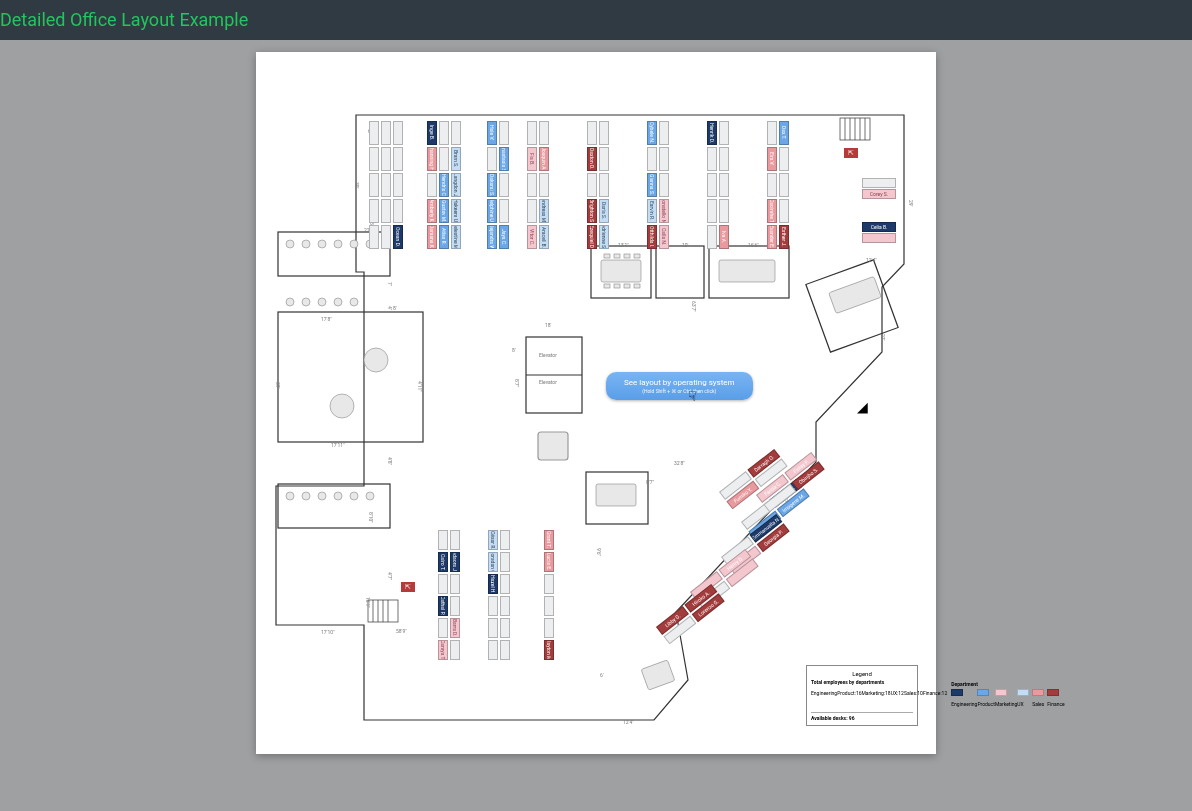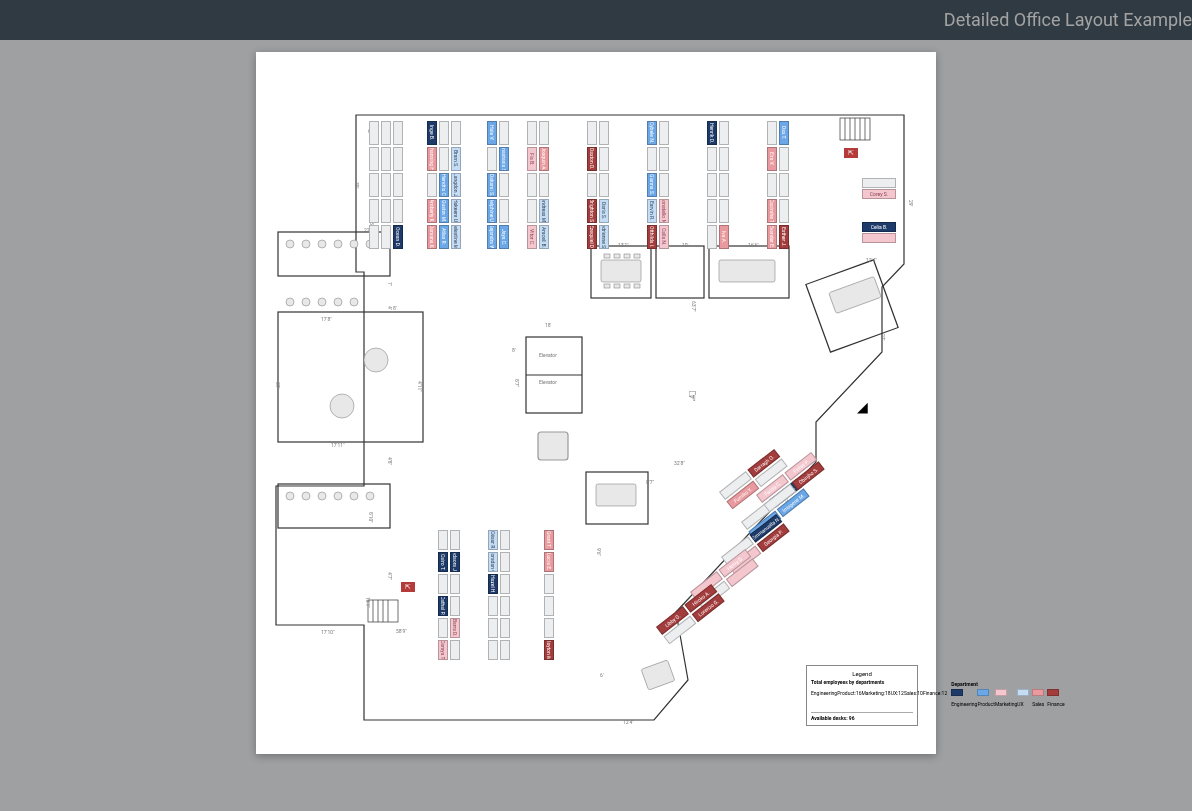--- a/index.html
+++ b/index.html
@@ -1,16 +1,16 @@
 <!DOCTYPE html>
 <html><head>
 <meta charset="utf-8">
 <style>
   html,body{margin:0;padding:0;background:#9ea0a2;font-family:-apple-system,BlinkMacSystemFont,"Segoe UI",Roboto,Helvetica,Arial,sans-serif;}
-  .header{background:#2f3a42;color:#a3a3a3;height:40px;line-height:40px;text-align:right;font-size:18px;font-weight:400;}
+  .header{background:#2f3a42;color:#22c55e;height:40px;line-height:40px;text-align:left;font-size:18px;font-weight:400;}
   .canvas-wrap{display:flex;justify-content:center;padding:12px 0 30px;}
   .sheet{position:relative;width:680px;height:702px;background:#fff;box-shadow:0 2px 8px rgba(0,0,0,0.3);}
   .floorplan{position:absolute;inset:0;pointer-events:none;}
   .dim{position:absolute;font-size:5px;color:#7a7a7a;white-space:nowrap;}
   .dim.v{writing-mode:vertical-rl;}
   .desk{position:absolute;width:10px;height:34px;border:0.5px solid rgba(0,0,0,0.25);box-sizing:border-box;display:flex;align-items:center;justify-content:center;writing-mode:vertical-rl;font-size:5px;color:#fff;overflow:hidden;white-space:nowrap;}
   .desk.h{writing-mode:horizontal-tb;width:34px;height:10px;}
   .desk.empty{background:#eceef0;}
   .c-eng {background:#1d3a68;}
   .c-prod{background:#6ba7e6;}
@@ -127,20 +127,24 @@
       </g>
     </svg>
 
     <div class="exitsign" style="left:588px;top:96px">
         <span>⇱</span>
       </div>
     <div class="exitsign" style="left:145px;top:530px">
         <span>⇱</span>
       </div>
 
+    <div class="cta" style="left:350px;top:320px">
+      <span>See layout by operating system</span>
+      <span class="sub">(Hold Shift + ⌘ or Ctrl, then click)</span>
+    </div>
     <span class="hand" style="left:432px;top:336px">☟</span>
 
     <span class="cursor" style="left:600px;top:348px;transform:rotate(-90deg)">◣</span>
 
     <div id="dims">
         <div class="dim" style="left: 108px; top: 175px;">22'6"</div>
         <div class="dim v" style="left: 98px; top: 130px;">30'</div>
         <div class="dim v" style="left: 113px; top: 170px;">8'10"</div>
         <div class="dim" style="left: 112px; top: 76px;">6'6"</div>
         <div class="dim" style="left: 65px; top: 264px;">17'8"</div>

